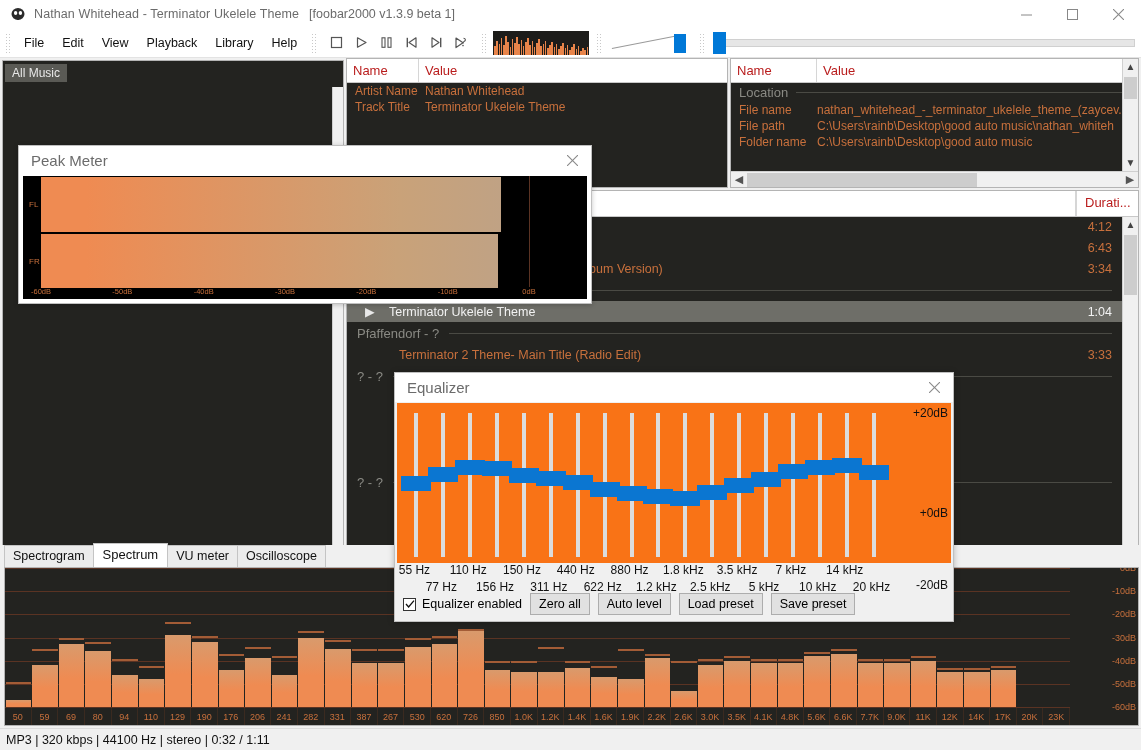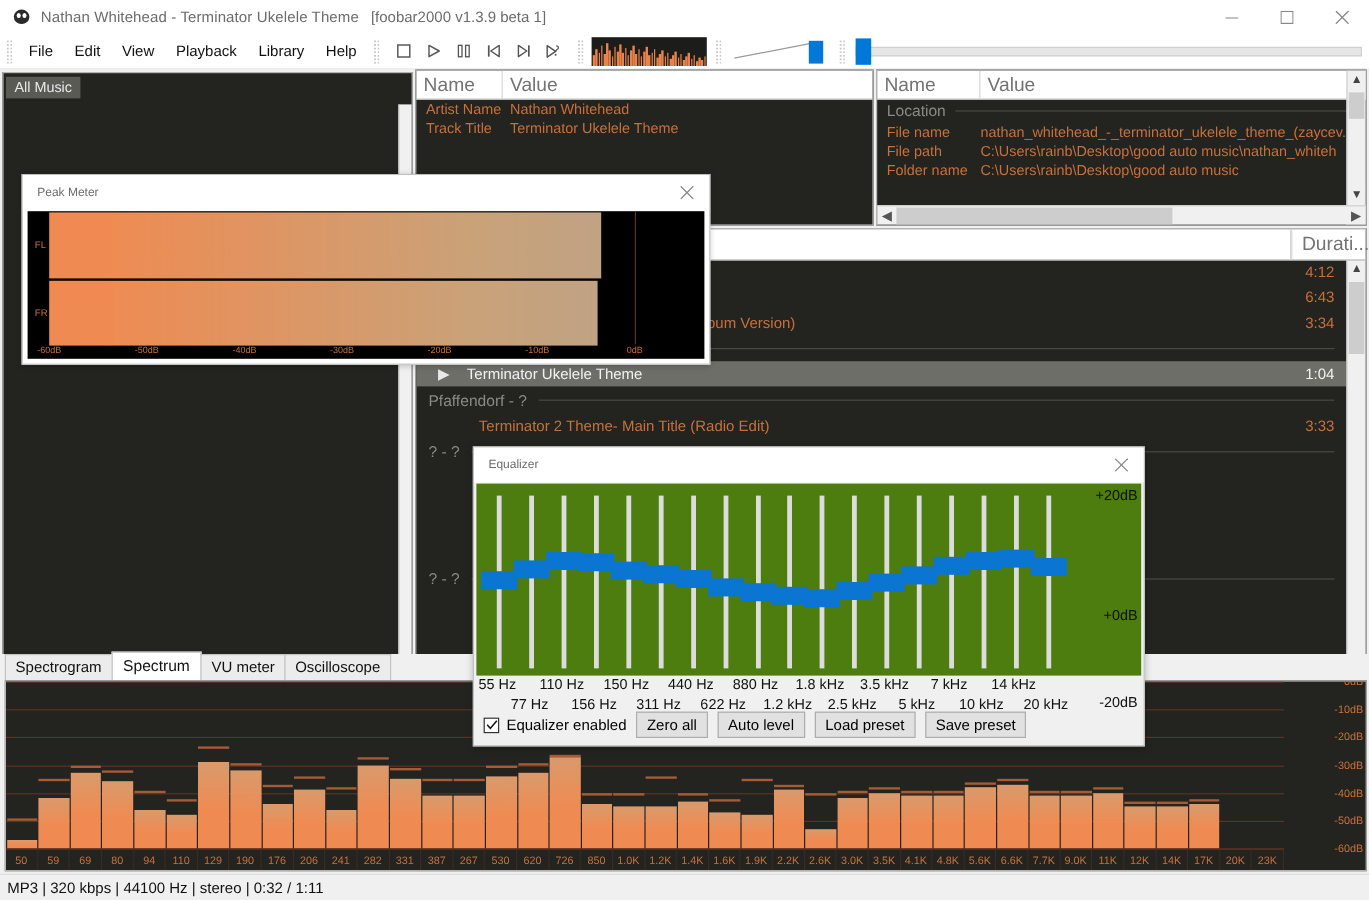--- a/index.html
+++ b/index.html
@@ -65,21 +65,21 @@
   .filter-row { display:flex; gap:4px; margin-top:2px; }
   .filter-box { flex:1; height:21px; background:#1c1c1a; border:1px solid #7a7a7a; }
   .qbtn { width:18px; height:21px; background:#e1e1e1; border:1px solid #acacac;
      display:flex; align-items:center; justify-content:center; font-size:12px; }
   
   #prop-left { position:absolute; left:346px; top:0; width:382px; height:130px;
      background:#232320; border:1px solid #b4b4b4; }
   #prop-right { position:absolute; left:730px; top:0; right:2px; height:130px;
      background:#232320; border:1px solid #b4b4b4; }
   .prop-head { height:24px; background:#fff; display:flex; border-bottom:1px solid #c8c8c8; }
-  .ph-cell { font-size:16px; color:#737373; padding:4px 6px; border-right:1px solid #d6d6d6; }
+  .ph-cell { font-size:13px; color:#b91c1c; padding:4px 6px; border-right:1px solid #d6d6d6; }
   .prop-group { color:#8a8a84; font-size:13px; padding:2px 8px; display:flex; align-items:center; gap:8px; }
   .prop-group .rule { flex:1; height:1px; background:#4a4a44; }
   .prop-row { display:flex; font-size:12px; color:#c8703c; padding:1px 0; }
   .prop-row .k { width:78px; padding-left:8px; color:#c8703c; white-space:nowrap; }
   .prop-row .v { color:#c8703c; white-space:nowrap; overflow:hidden; }
   #prop-right .prop-row .k { width:86px; }
   .hscroll { position:absolute; left:0; right:0; bottom:0; height:16px; background:#f0f0f0;
      display:flex; align-items:center; border-top:1px solid #d0d0d0; }
   .hs-arrow { width:16px; text-align:center; font-size:11px; color:#555; }
   .hs-bar { height:14px; background:#cdcdcd; }
@@ -122,33 +122,33 @@
   .fq { flex:1; text-align:center; font-size:9px; color:#c8703c; line-height:18px;
      border-right:1px solid #3a2a20; white-space:nowrap; }
   
   #statusbar { position:absolute; left:0; right:0; bottom:0; height:22px;
      background:#f0f0f0; display:flex; align-items:center; padding-left:6px;
      font-size:12.5px; color:#111; border-top:1px solid #dcdcdc; }
   
   #peak-win { position:absolute; left:18px; top:145px; width:574px; height:159px;
      background:#fff; border:1px solid #c0c0c0; box-shadow:0 1px 5px rgba(0,0,0,.22); }
   .fw-title { height:29px; display:flex; align-items:center; padding:0 4px 0 12px; background:#fff; }
-  .fw-title .cap { flex:1; font-size:10px; color:#6b6b6b; }
+  .fw-title .cap { flex:1; font-size:15px; color:#6b6b6b; }
   .fw-close { width:30px; height:26px; display:flex; align-items:center; justify-content:center; }
   #peak-body { position:absolute; left:4px; right:4px; top:30px; bottom:4px;
      background:#000000; overflow:hidden; }
   .pm-lab { position:absolute; left:6px; font-size:8px; color:#c8703c; transform:translateY(-50%); }
   .pm-bar { position:absolute; left:18px; background:linear-gradient(to right,#ef8b52,#ef8b52 10%,#c9a279 78%,#c0a284); }
   .pm-axis { position:absolute; left:0; right:0; bottom:0; height:12px; }
   .pm-tick { position:absolute; font-size:7.5px; color:#c8703c; transform:translateX(-50%); }
   .pm-vline { position:absolute; top:0; bottom:12px; width:1px; background:#5a3323; }
   
   #eq-win { position:absolute; left:394px; top:372px; width:560px; height:250px;
      background:#f0f0f0; border:1px solid #c0c0c0; box-shadow:0 1px 6px rgba(0,0,0,.25); }
-  #eq-graph { position:absolute; left:2px; right:2px; top:30px; height:160px; background:#4d7c0f; }
+  #eq-graph { position:absolute; left:2px; right:2px; top:30px; height:160px; background:#f97316; }
   #eq-sliders { position:absolute; left:6px; right:68px; top:4px; bottom:0; }
   .eq-col { position:absolute; top:0; bottom:0; width:22px; }
   .eq-rail { position:absolute; left:9px; top:6px; bottom:6px; width:4px; background:#dcdcdc; }
   .eq-thumb { position:absolute; left:-4px; width:30px; height:15px; background:#0b76d1; }
   .eq-db { position:absolute; right:3px; font-size:12px; color:#111; transform:translateY(-50%); }
   #eq-labels { position:absolute; left:6px; right:68px; top:190px; height:36px; }
   .eq-fl { position:absolute; font-size:12px; color:#111; transform:translateX(-50%); white-space:nowrap; }
   #eq-controls { position:absolute; left:8px; right:6px; bottom:6px; height:22px;
      display:flex; align-items:center; gap:8px; }
   .chk { display:flex; align-items:center; gap:6px; font-size:12.5px; }

